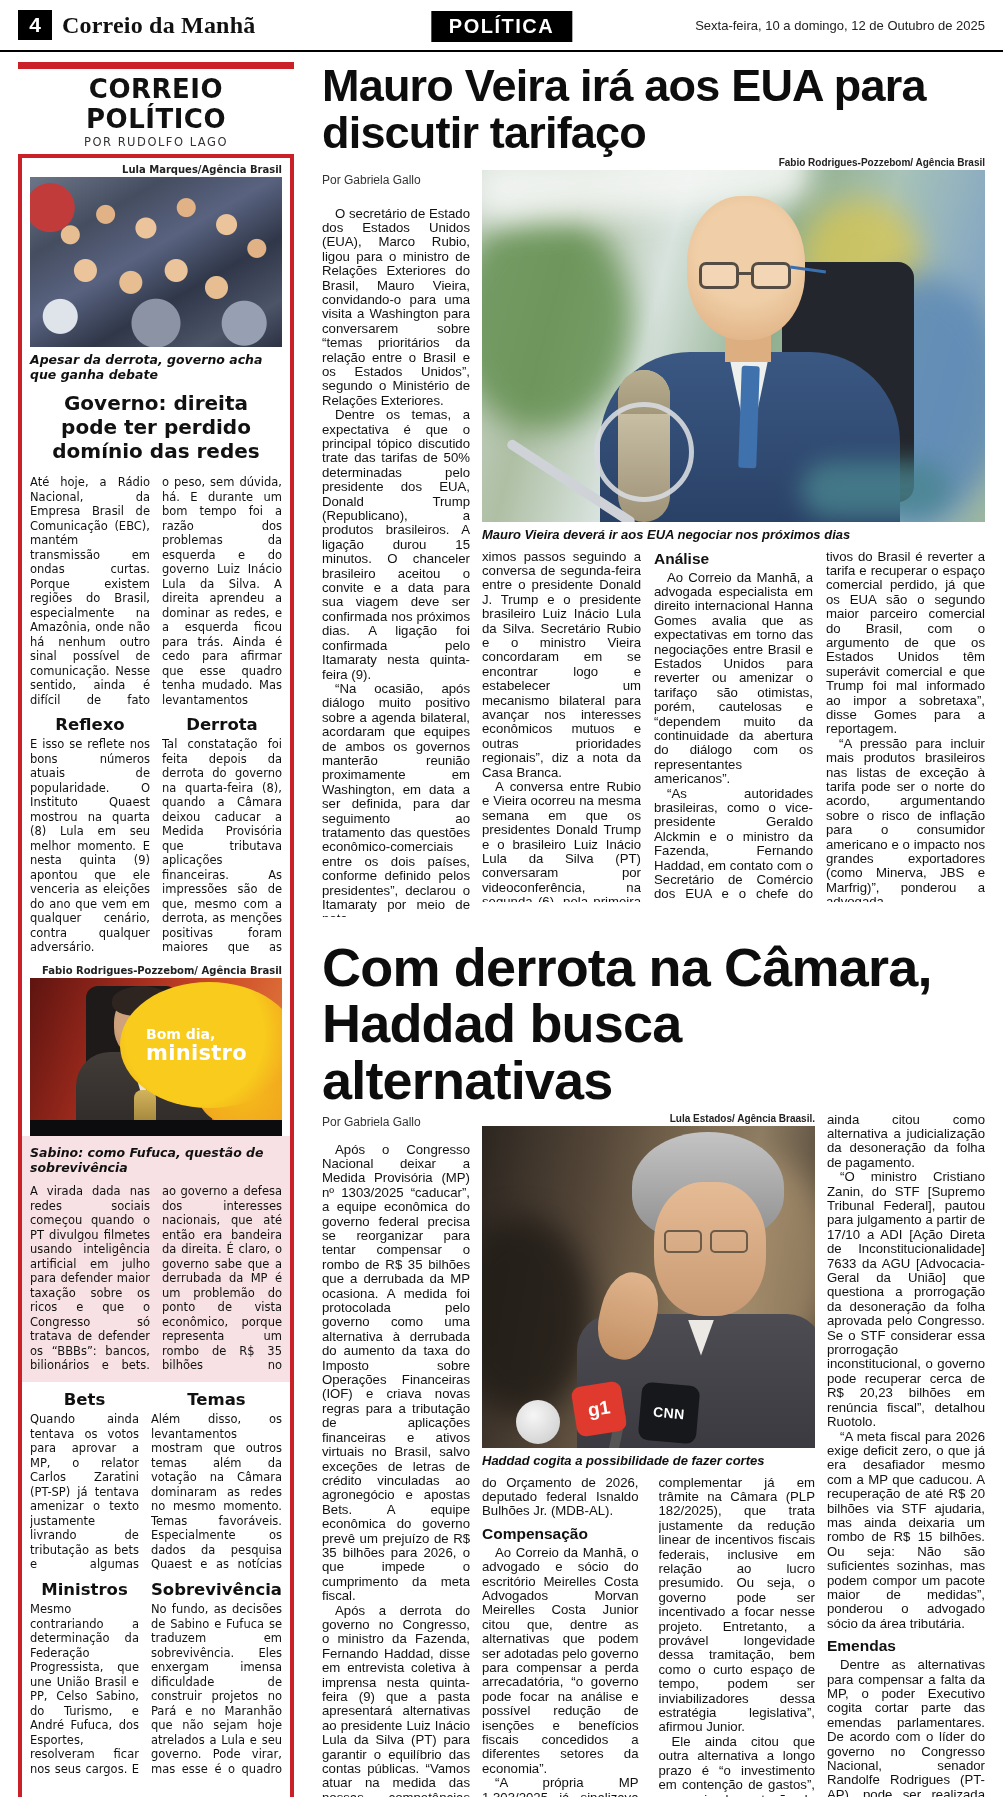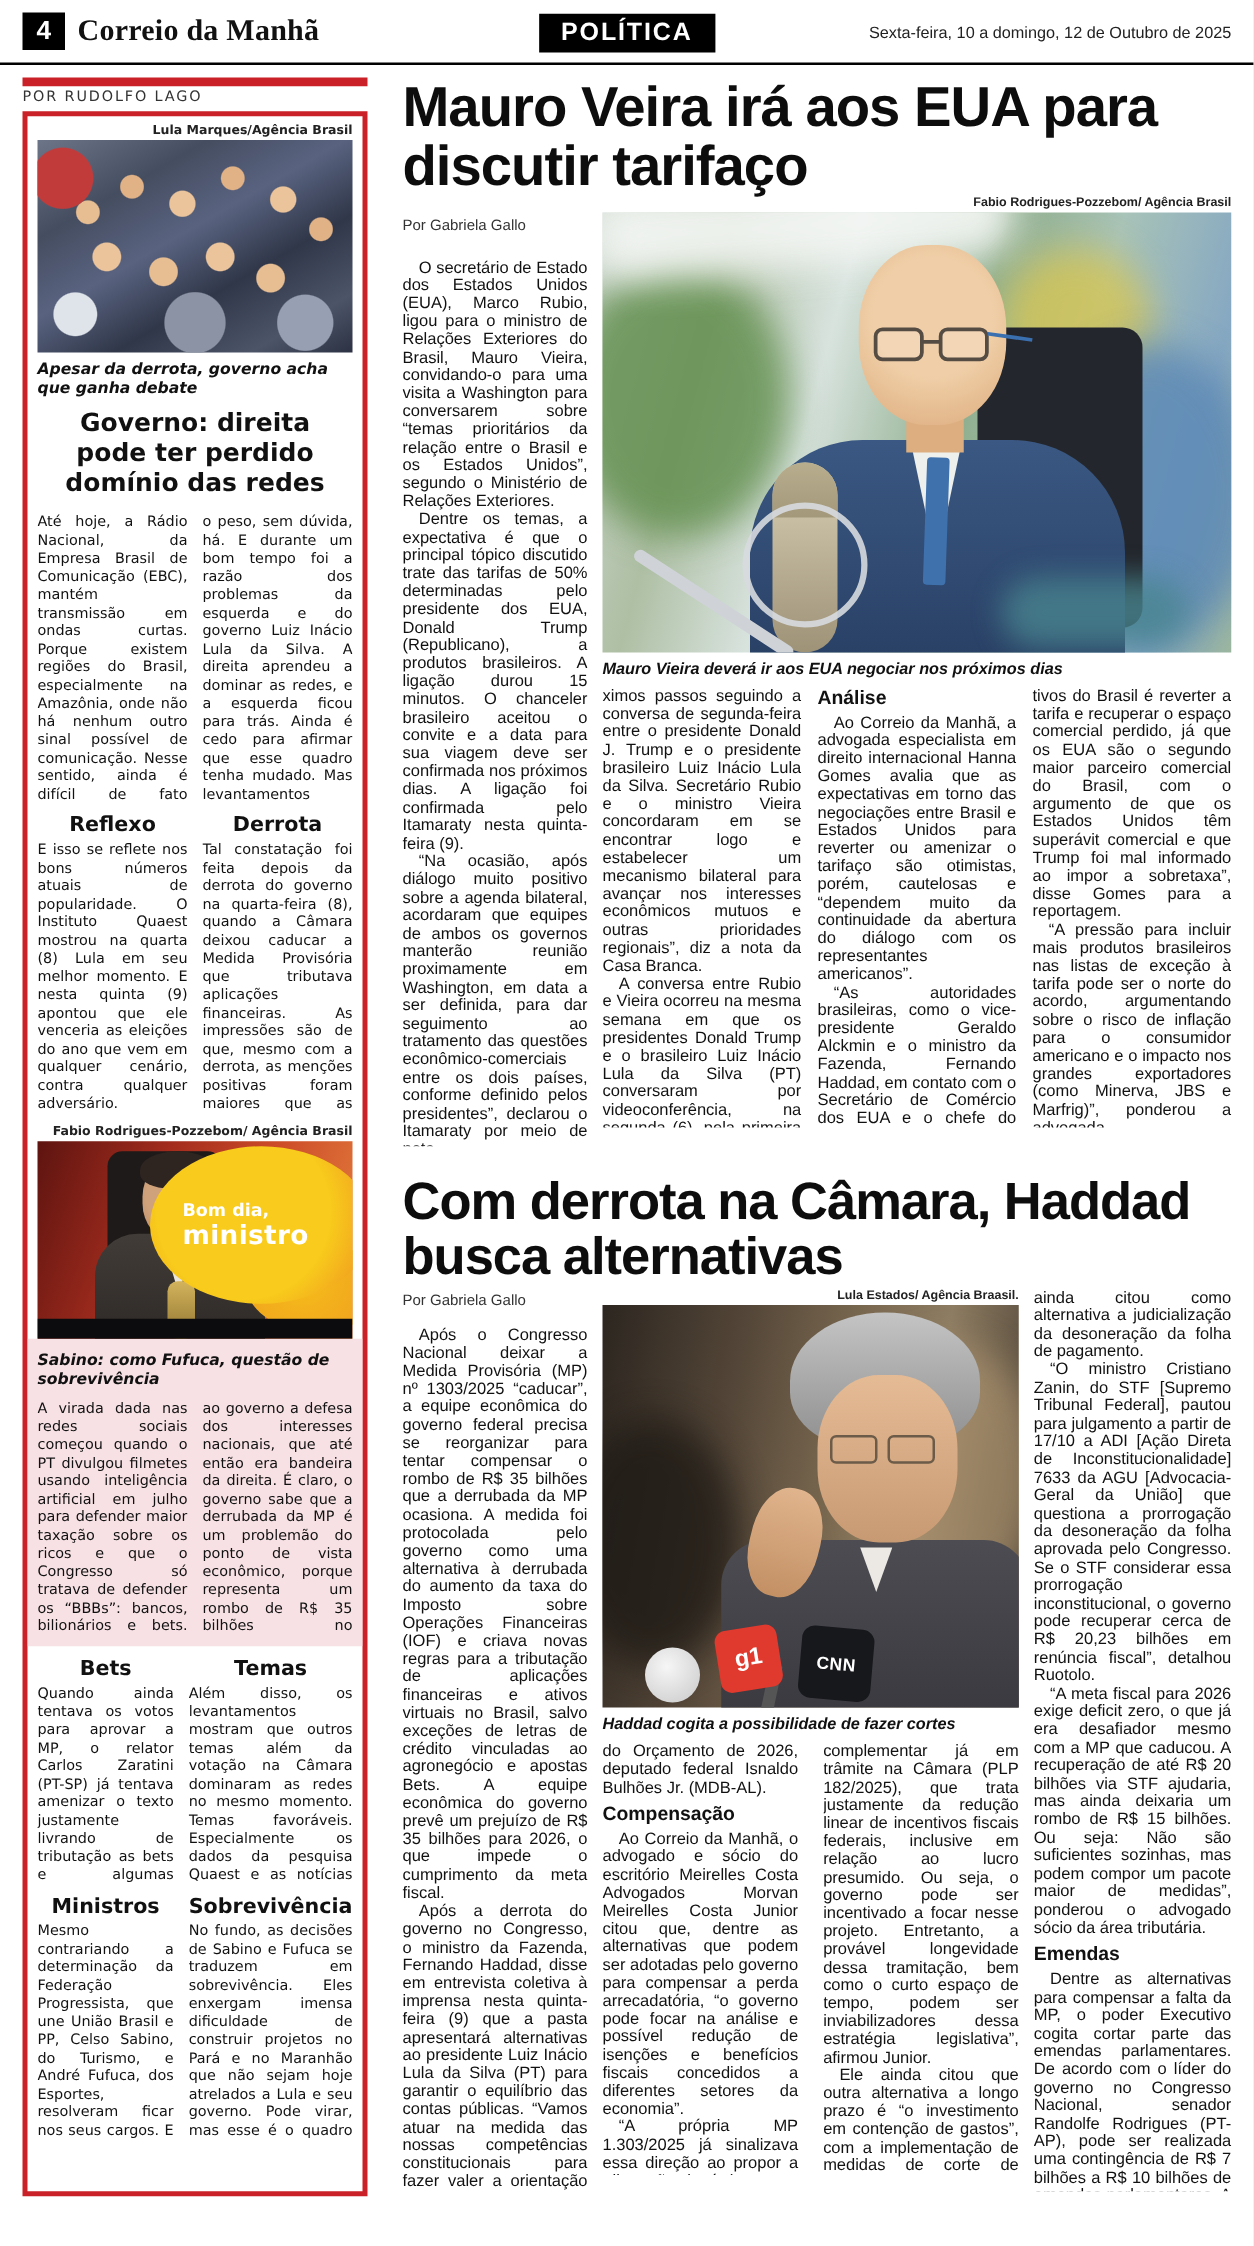--- a/index.html
+++ b/index.html
@@ -13,21 +13,21 @@
   .brand { font-family:"Liberation Serif",serif; font-weight:bold; font-size:24px; margin-left:10px; letter-spacing:.2px; }
   .section-box { background:#000; color:#fff; font-weight:bold; font-size:20px; letter-spacing:1.5px; padding:4px 18px; position:absolute; left:50%; top:11px; transform:translateX(-50%); }
   .date { margin-left:auto; font-size:13px; color:#222; }
 
   .content { display:flex; padding:10px 18px 0; }
 
   
   .aside { width:276px; flex:none; }
   .cp-bar { height:7px; background:#c92127; }
   .cp-title { text-align:center; font-weight:bold; font-size:26px; letter-spacing:.5px; margin-top:5px; font-family:"DejaVu Sans",sans-serif; }
-  .cp-byline { text-align:left; font-size:11.5px; letter-spacing:1.5px; color:#333; margin:1px 0 5px; font-family:"DejaVu Sans",sans-serif; }
+  .cp-byline { text-align:center; font-size:11.5px; letter-spacing:1.5px; color:#333; margin:1px 0 5px; font-family:"DejaVu Sans",sans-serif; }
   .cp-box { border:4px solid #c92127; padding:6px 8px 8px; height:1668px; overflow:hidden; font-family:"DejaVu Sans",sans-serif; }
   .credit { font-size:10px; font-weight:bold; color:#222; text-align:right; margin-bottom:2px; }
   .credit.mt { margin-top:10px; }
   .caption { font-size:12.5px; font-weight:bold; font-style:italic; margin:5px 0 9px; }
   .cp-h2 { text-align:center; font-weight:bold; font-size:20px; line-height:1.2; margin:2px 4px 12px; }
   .cp-cols { display:grid; grid-template-columns:1fr 1fr; column-gap:12px; }
   .cp-cols p { font-size:11.5px; line-height:14.5px; text-align:justify; hyphens:auto; overflow:hidden; }
   .cp-sub { text-align:center; font-weight:bold; font-size:16.5px; margin:8px 0 3px; }
   .cp-sub.first { margin-top:0; }
   .clipA { height:232px; } .clipB { height:218px; } .clipC { height:188px; } .clipD { height:160px; } .clipE { height:174px; }
@@ -64,21 +64,21 @@
   .p2-mic { position:absolute; left:104px; top:112px; width:22px; height:46px; background:linear-gradient(180deg,#d3b35c,#8f7430); border-radius:8px; }
   .p2-desk { position:absolute; left:0; bottom:0; width:100%; height:16px; background:#0c0c0e; }
   .p2-blob { position:absolute; right:-16px; top:4px; width:178px; height:126px; background:radial-gradient(circle at 42% 42%,#f8cb1c 55%,#f2a51e 80%,#ef8f1f); border-radius:50%; display:flex; flex-direction:column; justify-content:center; padding-left:26px; }
   .p2-blob2 { position:absolute; right:-26px; bottom:6px; width:110px; height:70px; background:radial-gradient(circle at 40% 40%,#f6bd1a,#ee9a20); border-radius:50%; }
   .p2-t1 { color:#fff; font-weight:bold; font-size:14px; line-height:15px; }
   .p2-t2 { color:#fff; font-weight:bold; font-size:21px; line-height:22px; letter-spacing:.3px; }
 
   
   .main { flex:1; margin-left:28px; min-width:0; }
   .h1 { font-weight:bold; font-size:45px; line-height:1.05; letter-spacing:-.8px; color:#0d0d0d; }
-  .h1b { font-size:42px; margin-top:22px; }
+  .h1b { font-size:54px; margin-top:22px; }
   .deck { font-size:22px; color:#1b1b1b; margin:10px 0 2px; }
   .byline { font-size:12px; color:#333; font-family:"Liberation Sans",sans-serif; }
   .serif p { font-family:Liberation Sans, sans-serif; font-size:13.2px; line-height:14.4px; text-align:justify; text-indent:13px; hyphens:auto; overflow-wrap:break-word; }
   .serif p.noindent { text-indent:0; }
   .art-sub { font-weight:bold; font-size:15.5px; margin:6px 0 3px; }
   .art-sub.first { margin-top:0; }
   .cap { font-size:13px; font-weight:bold; font-style:italic; margin:5px 0 8px; }
 
   .art1-row { display:flex; column-gap:12px; height:760px; }
   .art1-c1 { width:148px; flex:none; overflow:hidden; }
@@ -145,20 +145,21 @@
     <div class="pagenum">4</div>
     <div class="brand">Correio da Manhã</div>
     <div class="section-box">POLÍTICA</div>
     <div class="date">Sexta-feira, 10 a domingo, 12 de Outubro de 2025</div>
   </header>
 
   <div class="content">
 
     <aside class="aside">
       <div class="cp-bar"></div>
+      <div class="cp-title">CORREIO POLÍTICO</div>
       <div class="cp-byline">POR RUDOLFO LAGO</div>
 
       <div class="cp-box">
         <div class="credit">Lula Marques/Agência Brasil</div>
         <div class="photo1"></div>
         <div class="caption">Apesar da derrota, governo acha que ganha debate</div>
 
         <h3 class="cp-h2">Governo: direita pode ter perdido domínio das redes</h3>
         <div class="cp-cols">
           <div>

